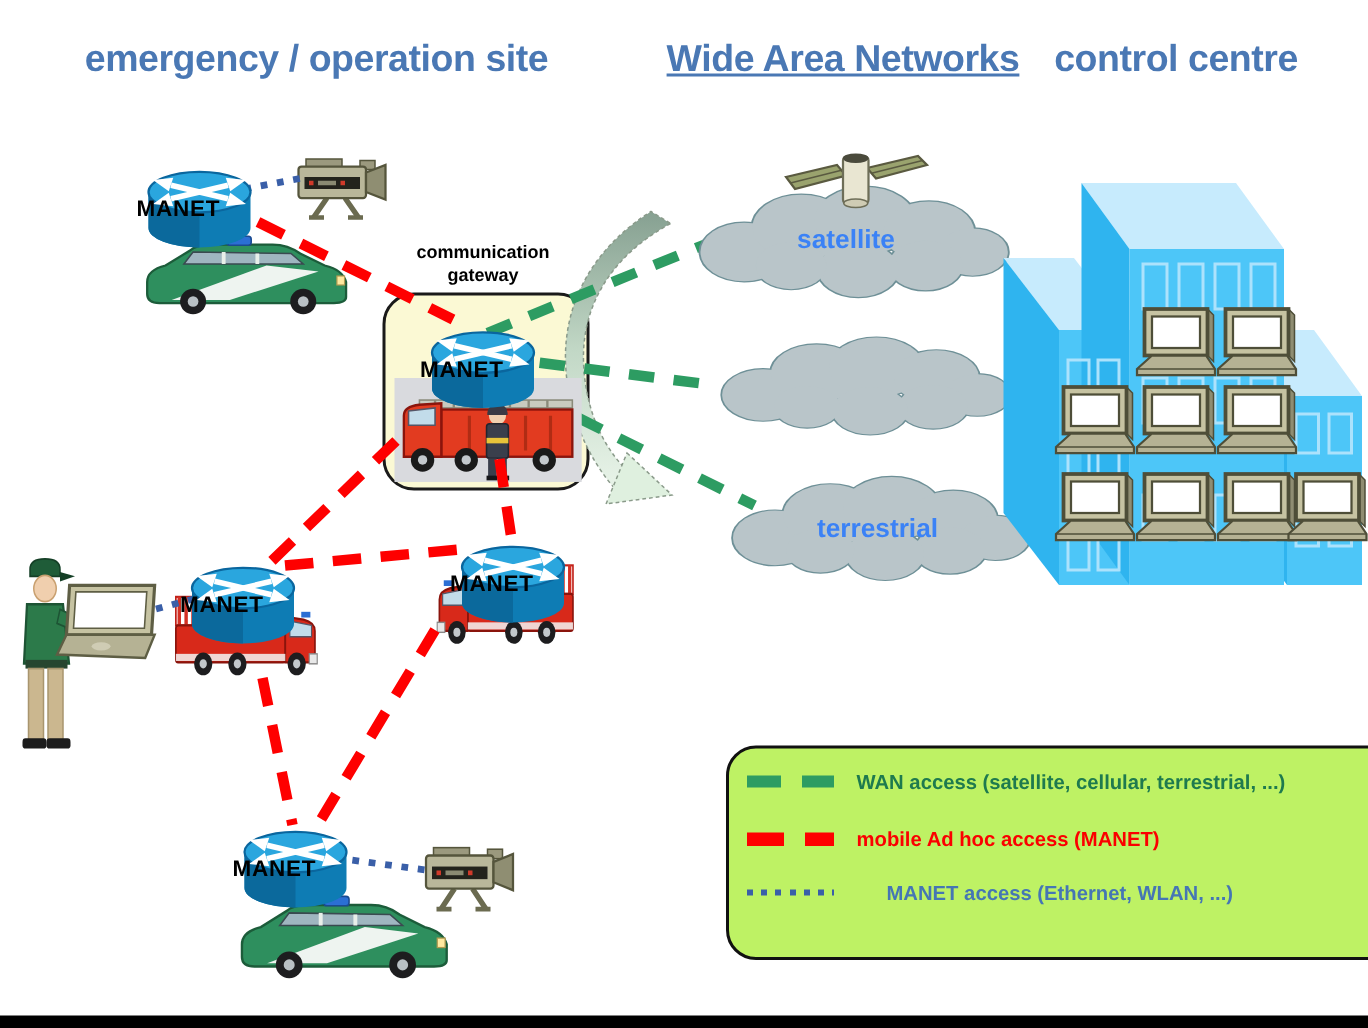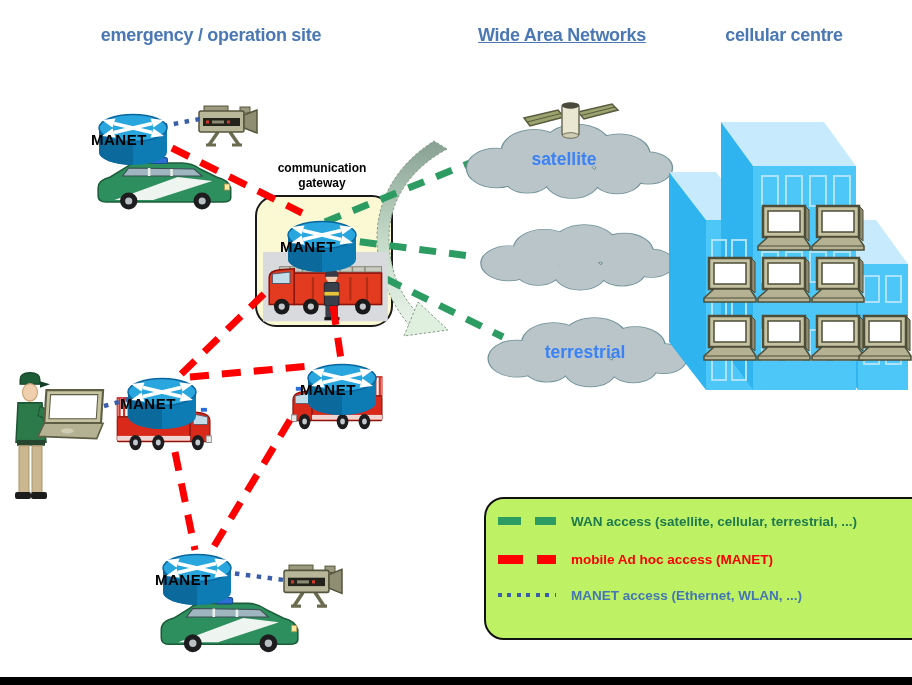--- a/index.html
+++ b/index.html
@@ -1,19 +1,19 @@
 <!DOCTYPE html>
 <html><head>
 <meta charset="utf-8">
 <style>
   html,body{margin:0;padding:0;background:#fff;}
   #stage{position:relative;width:912px;height:685px;background:#fff;overflow:hidden;
          font-family:"Liberation Sans",sans-serif;}
   #art{position:absolute;left:0;top:0;}
-  .t{position:absolute;font-weight:bold;color:#4a78b4;font-size:18px;text-align:center;letter-spacing:-0.3px;}
+  .t{position:absolute;font-weight:bold;color:#4a78b4;font-size:25px;text-align:center;letter-spacing:-0.3px;}
   .cl{position:absolute;width:160px;text-align:center;font-weight:bold;font-size:17.5px;color:#3b82f6;}
   .ml{position:absolute;width:84px;font-weight:bold;font-size:15px;color:#000;letter-spacing:0.5px;}
   .gwlab{position:absolute;left:252px;top:161px;width:140px;text-align:center;font-weight:bold;
          font-size:12px;line-height:15px;color:#000;}
   #legend{position:absolute;left:484px;top:497px;width:485px;height:143px;box-sizing:border-box;
           background:#bef264;border:2.5px solid #111;border-radius:20px;}
   .lrow{position:absolute;left:12px;display:flex;align-items:center;height:20px;}
   .lsample{width:58px;margin-right:15px;flex:none;}
   .ls-wan{height:8px;background:repeating-linear-gradient(90deg,#2d9c62 0 23px,rgba(0,0,0,0) 23px 37px);}
   .ls-manet{height:9px;background:repeating-linear-gradient(90deg,#fe0000 0 25px,rgba(0,0,0,0) 25px 39px);}
@@ -279,21 +279,21 @@
 
   <use href="#router" transform="translate(133,128)"></use>
   <use href="#router" transform="translate(322,235)"></use>
   <use href="#router" transform="translate(162,392)"></use>
   <use href="#router" transform="translate(342,378)"></use>
   <use href="#router" transform="translate(197,568)"></use>
 </svg>
 
 <div class="t" style="left:55px;top:25px;width:312px;">emergency / operation site</div>
 <div class="t" style="left:438px;top:25px;width:248px;text-decoration:underline;">Wide Area Networks</div>
-<div class="t" style="left:700px;top:25px;width:168px;">cellular centre</div>
+<div class="t" style="left:700px;top:25px;width:168px;">control centre</div>
 
 <div class="gwlab">
   <div>communication</div>
   <div>gateway</div>
 </div>
 
 <div class="cl" style="left:484px;top:149px;">satellite</div>
 <div class="cl" style="left:505px;top:342px;">terrestrial</div>
 
 <div class="ml" style="left:91px;top:131px;">MANET</div>
@@ -304,21 +304,21 @@
 
 <div id="legend">
   <div class="lrow" style="top:12px;">
     <div class="lsample ls-wan"></div>
     <div class="llabel lw">WAN access (satellite, cellular, terrestrial, ...)</div>
   </div>
   <div class="lrow" style="top:50px;">
     <div class="lsample ls-manet"></div>
     <div class="llabel lm">mobile Ad hoc access (MANET)</div>
   </div>
-  <div class="lrow" style="top:86px;">
+  <div class="lrow" style="top:86px;gap:20px;">
     <div class="lsample ls-access"></div>
     <div class="llabel la">MANET access (Ethernet, WLAN, ...)</div>
   </div>
 </div>
 
 <div id="bottombar"></div>
 
 </div>
 
 </body></html>

